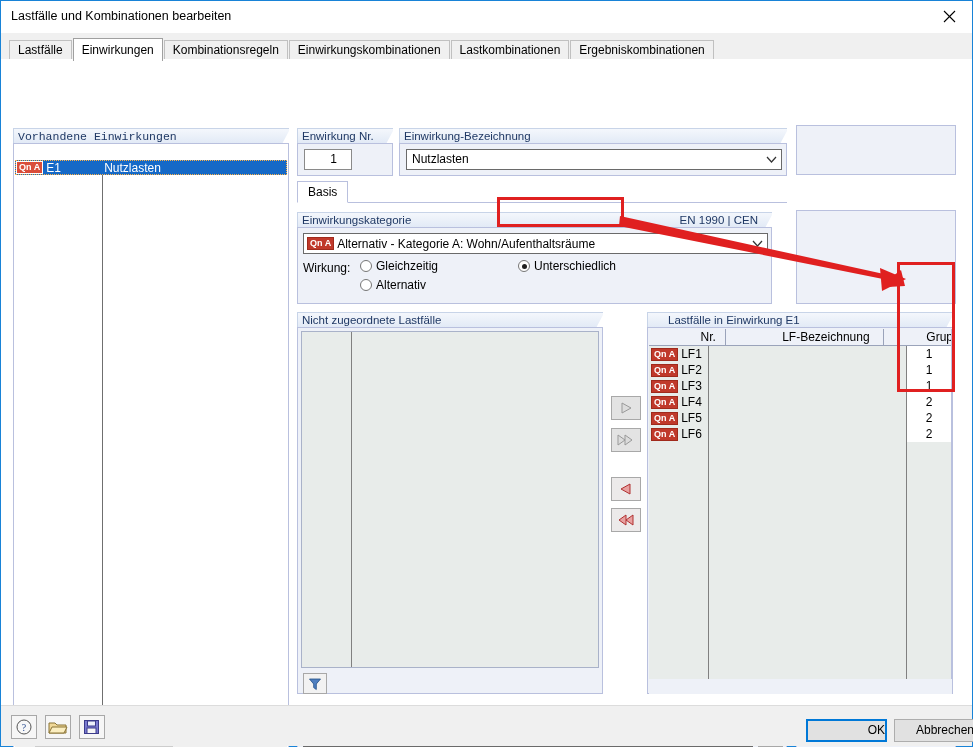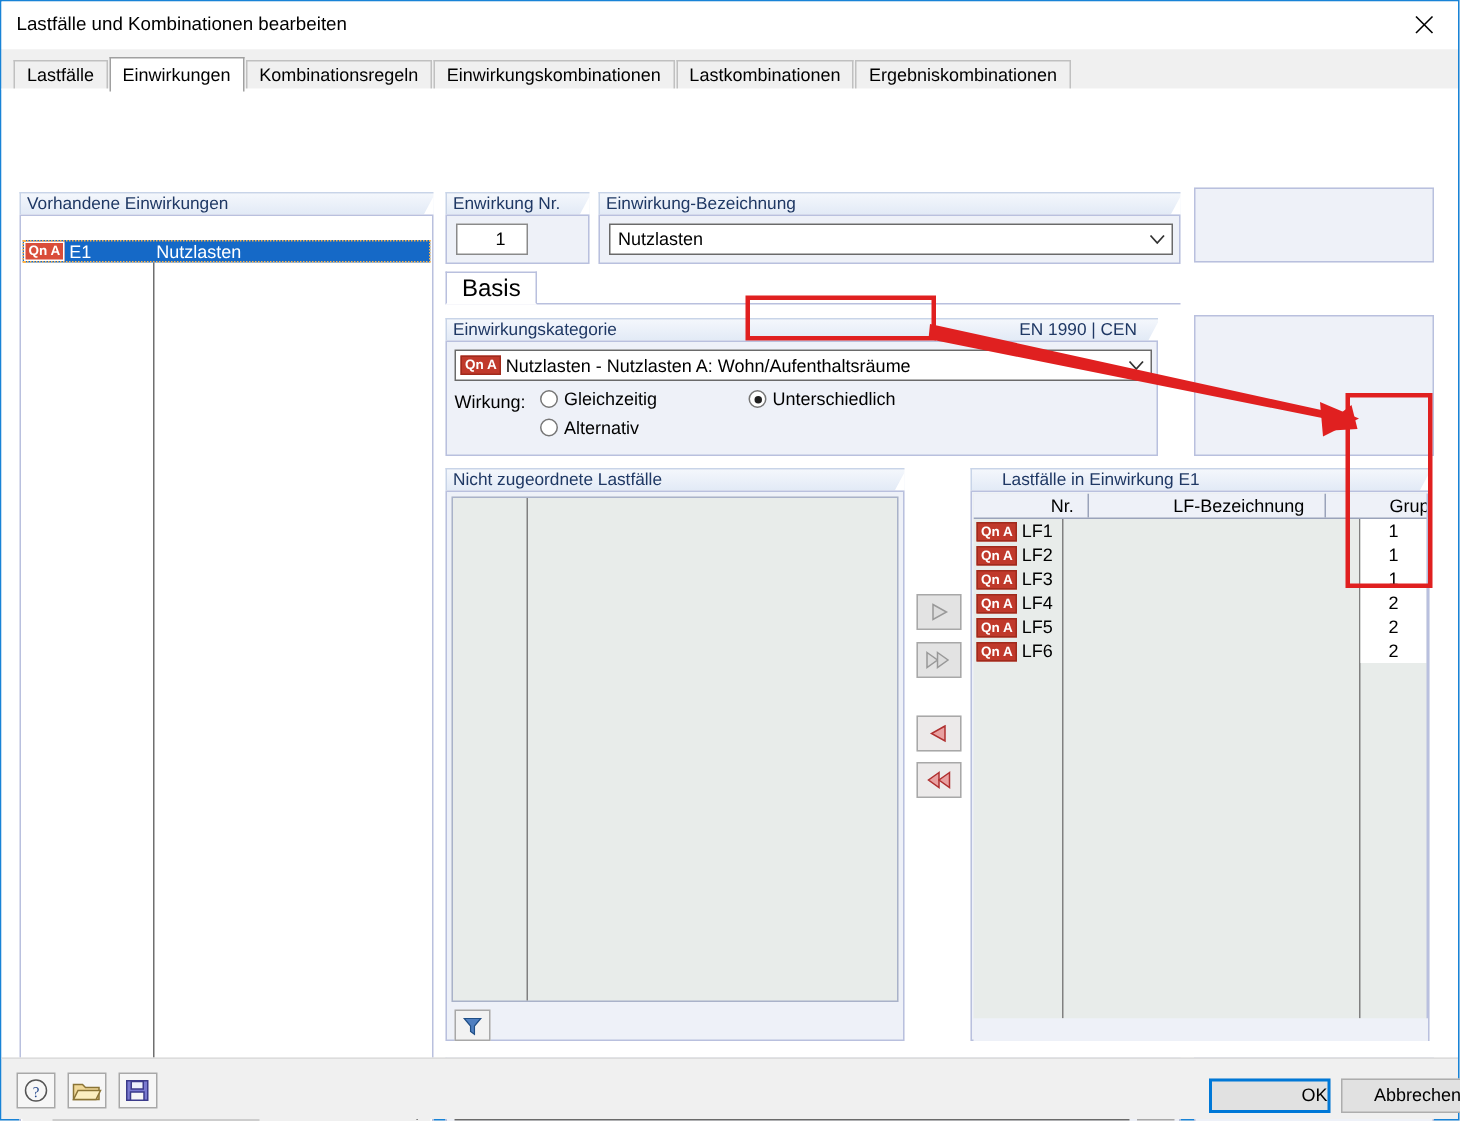--- a/index.html
+++ b/index.html
@@ -92,21 +92,21 @@
     border-bottom:15px solid #ffffff;
   }
   .gbox-body {
     position:absolute; left:0;
     background:#eef1f8;
     border:1px solid #b9c0de;
   }
 
   
   #left-panel { left:12px; top:68px; width:276px; height:631px; }
-  #left-cap { width:276px; }
+  #left-cap { width:276px;font-family:Liberation Mono, monospace; }
   #left-body { top:15px; width:276px; height:616px; background:#ffffff; border:1px solid #b9c0de; }
 
   #existing-list {
     position:absolute; left:1px; top:16px; width:272px; height:573px;
     background:#ffffff; overflow:hidden;
   }
   .ex-row {
     position:relative; height:15px; display:flex; align-items:center;
     cursor:pointer;
   }
@@ -178,21 +178,21 @@
   }
 
   
   #basis-tabs {
     position:absolute; left:296px; top:121px; width:490px; height:22px;
   }
   #basis-tab {
     position:absolute; left:0; top:0; height:22px; line-height:21px;
     padding:0 10px; background:#ffffff;
     border:1px solid #b9c0de; border-bottom:1px solid #ffffff;
-    font-size:16px; cursor:pointer; z-index:2;
+    font-size:12px; cursor:pointer; z-index:2;
   }
   #basis-tabline {
     position:absolute; left:0; top:21px; width:490px; height:1px;
     background:#b9c0de;
   }
 
   
   #cat-panel { left:296px; top:152px; width:475px; height:104px; }
   #cat-cap { width:475px; }
   #cat-cap-right {
@@ -223,21 +223,21 @@
     width:12px; height:12px; border-radius:50%;
     border:1px solid #767676; background:#ffffff;
     margin-right:4px; position:relative; flex:0 0 auto;
   }
   .rdo.on:after {
     content:""; position:absolute; left:2.5px; top:2.5px;
     width:5px; height:5px; border-radius:50%; background:#202020;
   }
   #rdo-gleich { left:62px; top:31px; }
   #rdo-alt    { left:62px; top:50px; }
-  #rdo-unter  { left:201px; top:31px; }
+  #rdo-unter  { left:220px; top:31px; }
 
   #tr-panel2 {
     position:absolute; left:795px; top:150px; width:160px; height:94px;
     background:#eef1f8; border:1px solid #b9c0de;
   }
 
   
   #nz-panel { left:296px; top:252px; width:306px; height:382px; }
   #nz-cap { width:306px; }
   #nz-body { top:15px; width:306px; height:367px; }
@@ -442,21 +442,21 @@
     </div>
 
     <div class="gbox" id="cat-panel">
       <div class="gbox-cap" id="cat-cap">
         <span>Einwirkungskategorie</span>
         <span id="cat-cap-right">EN 1990 | CEN</span>
       </div>
       <div class="gbox-body" id="cat-body">
         <div id="cat-combo">
           <span class="cat-badge">Qn A</span>
-          <span class="ctext">Nutzlasten - Nutzlasten A: Wohn/Aufenthaltsräume</span>
+          <span class="ctext">Alternativ - Kategorie A: Wohn/Aufenthaltsräume</span>
           <span class="combo-arrow">
             <svg width="11" height="7" viewBox="0 0 11 7">
                 <path d="M1,1 L5.5,6 L10,1" stroke="#333" fill="none" stroke-width="1.2"></path>
               </svg>
           </span>
         </div>
 
         <div id="wirkung-label">Wirkung:</div>
 
         <div class="radio-row" id="rdo-gleich">

